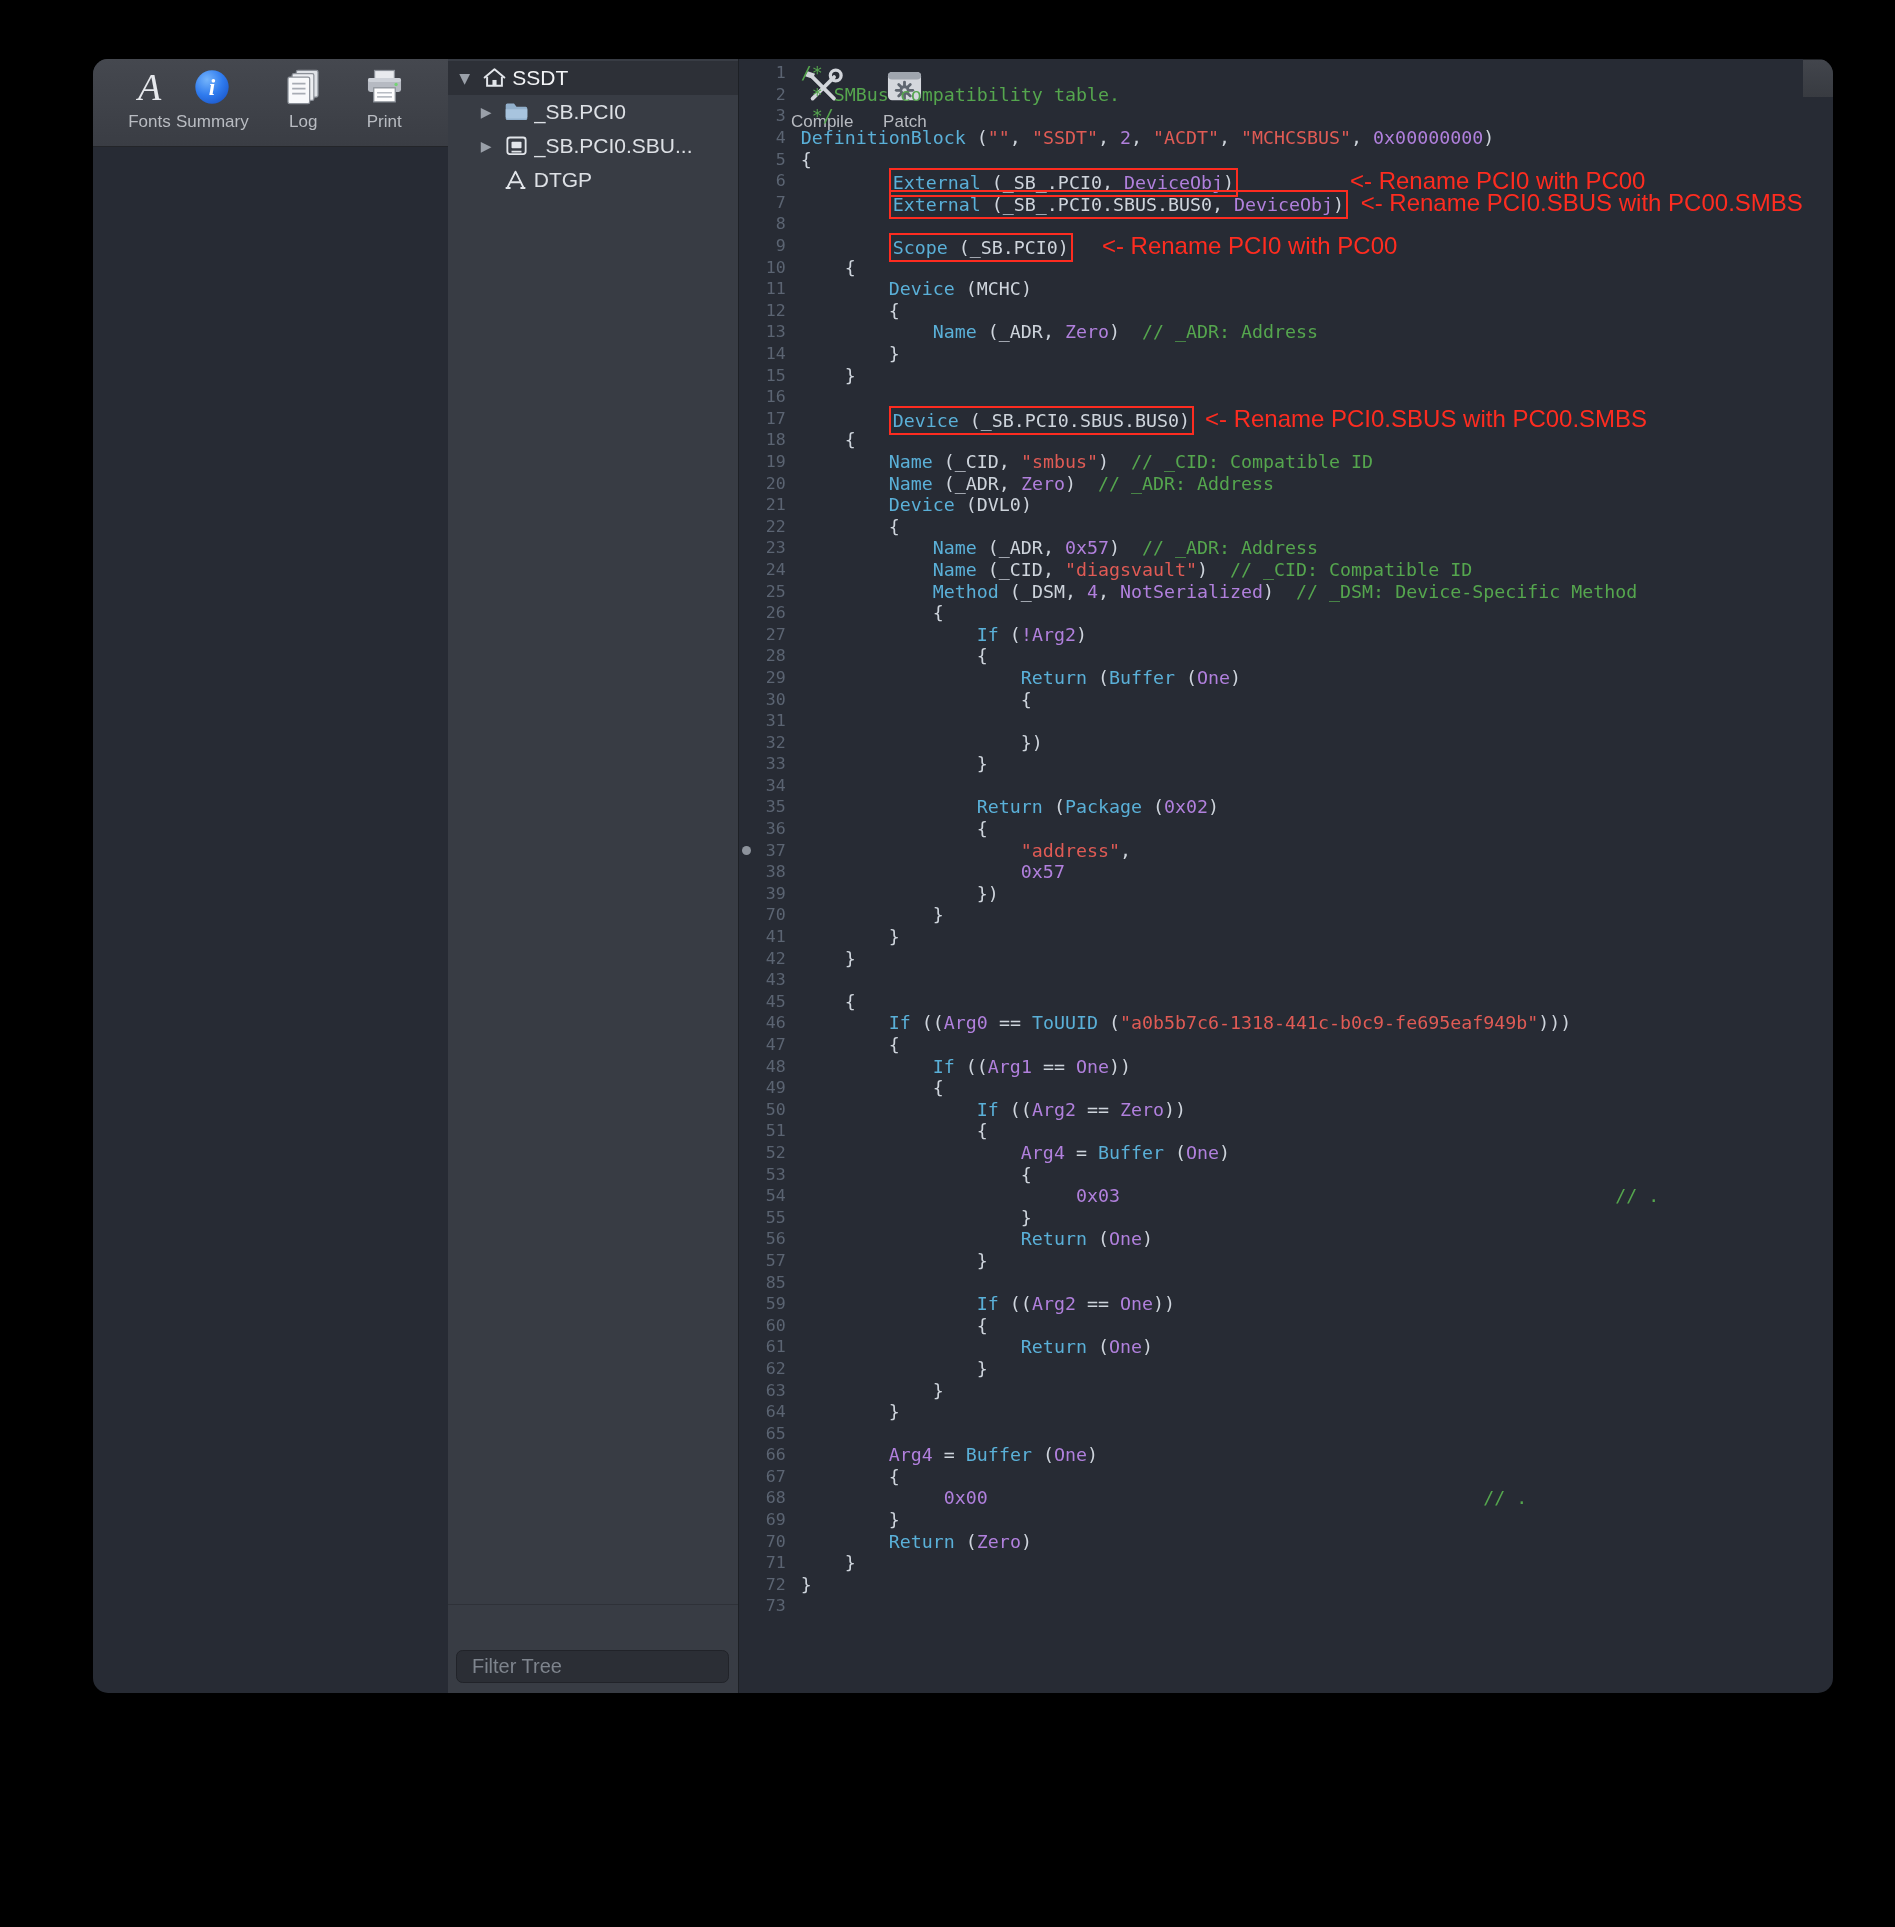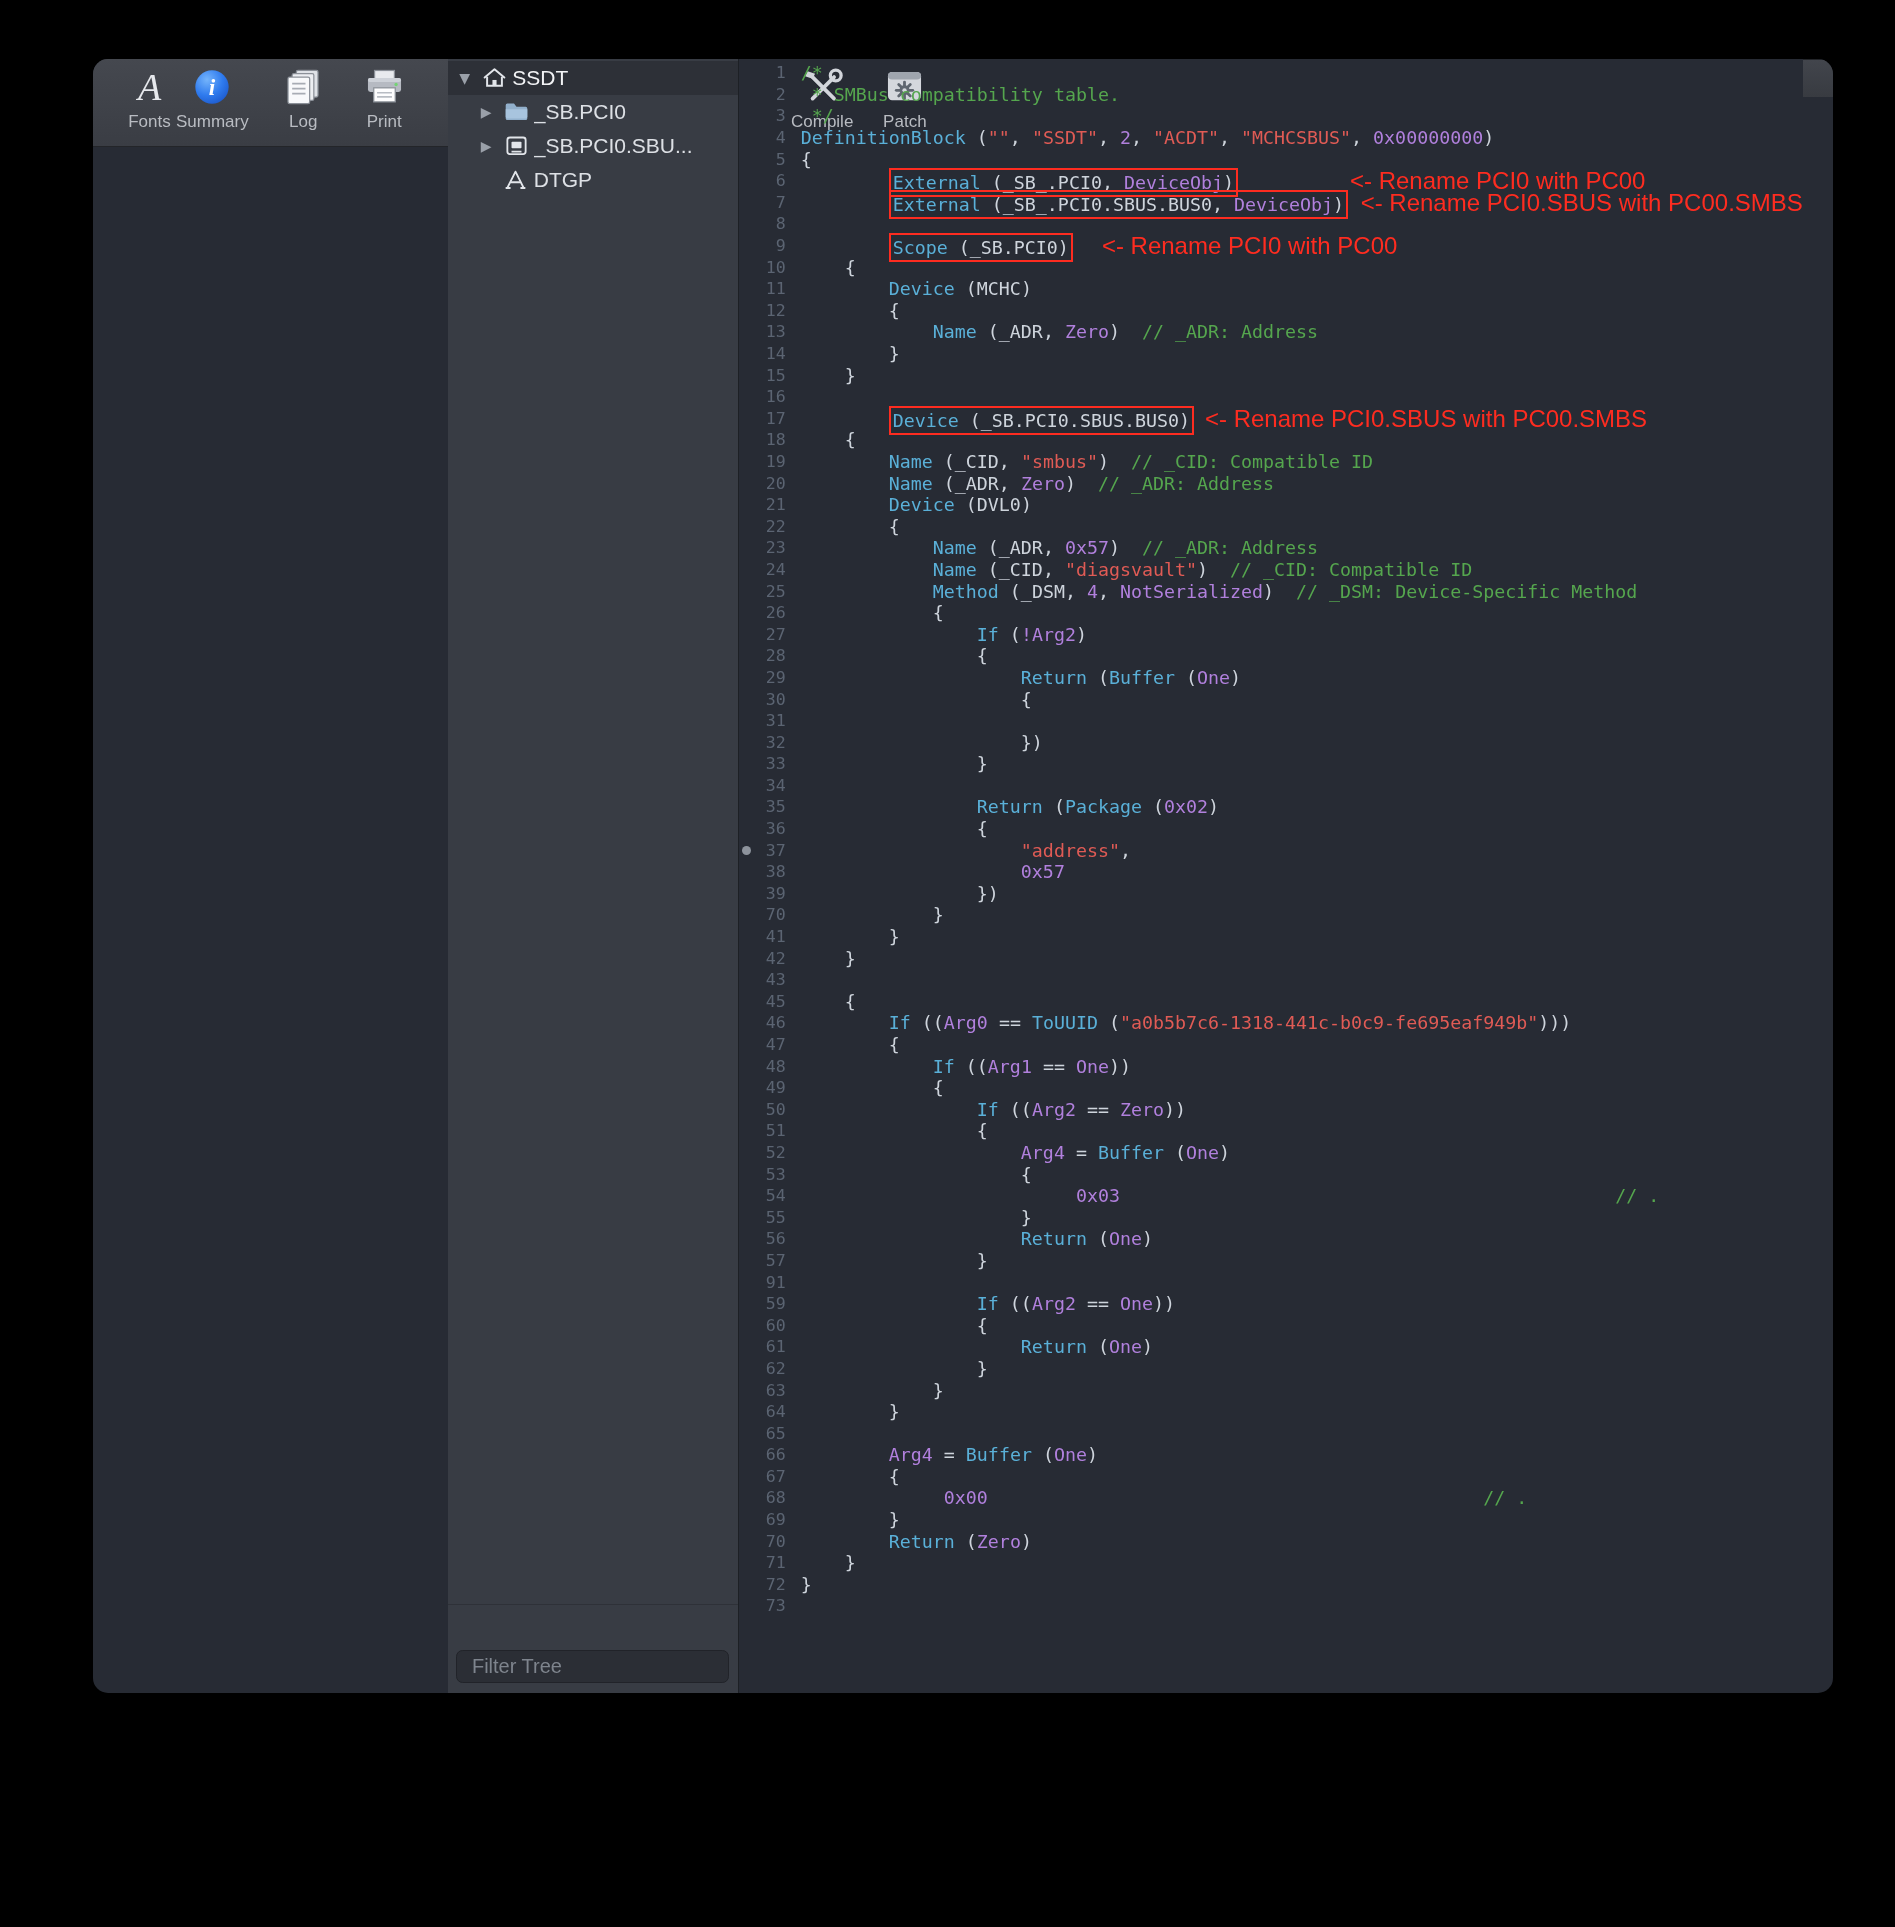--- a/index.html
+++ b/index.html
@@ -304,21 +304,21 @@
           <div class="code-line" data-line="48"><span class="ln">48</span><span class="code"><span class="tk-d">            </span><span class="tk-k">If</span><span class="tk-d"> ((</span><span class="tk-n">Arg1</span><span class="tk-d"> == </span><span class="tk-n">One</span><span class="tk-d">))</span></span></div>
           <div class="code-line" data-line="49"><span class="ln">49</span><span class="code"><span class="tk-d">            {</span></span></div>
           <div class="code-line" data-line="50"><span class="ln">50</span><span class="code"><span class="tk-d">                </span><span class="tk-k">If</span><span class="tk-d"> ((</span><span class="tk-n">Arg2</span><span class="tk-d"> == </span><span class="tk-n">Zero</span><span class="tk-d">))</span></span></div>
           <div class="code-line" data-line="51"><span class="ln">51</span><span class="code"><span class="tk-d">                {</span></span></div>
           <div class="code-line" data-line="52"><span class="ln">52</span><span class="code"><span class="tk-d">                    </span><span class="tk-n">Arg4</span><span class="tk-d"> = </span><span class="tk-k">Buffer</span><span class="tk-d"> (</span><span class="tk-n">One</span><span class="tk-d">)</span></span></div>
           <div class="code-line" data-line="53"><span class="ln">53</span><span class="code"><span class="tk-d">                    {</span></span></div>
           <div class="code-line" data-line="54"><span class="ln">54</span><span class="code"><span class="tk-d">                         </span><span class="tk-n">0x03</span><span class="tk-d">                                             </span><span class="tk-c">// .</span></span></div>
           <div class="code-line" data-line="55"><span class="ln">55</span><span class="code"><span class="tk-d">                    }</span></span></div>
           <div class="code-line" data-line="56"><span class="ln">56</span><span class="code"><span class="tk-d">                    </span><span class="tk-k">Return</span><span class="tk-d"> (</span><span class="tk-n">One</span><span class="tk-d">)</span></span></div>
           <div class="code-line" data-line="57"><span class="ln">57</span><span class="code"><span class="tk-d">                }</span></span></div>
-          <div class="code-line" data-line="58"><span class="ln">91</span><span class="code"></span></div>
+          <div class="code-line" data-line="58"><span class="ln">85</span><span class="code"></span></div>
           <div class="code-line" data-line="59"><span class="ln">59</span><span class="code"><span class="tk-d">                </span><span class="tk-k">If</span><span class="tk-d"> ((</span><span class="tk-n">Arg2</span><span class="tk-d"> == </span><span class="tk-n">One</span><span class="tk-d">))</span></span></div>
           <div class="code-line" data-line="60"><span class="ln">60</span><span class="code"><span class="tk-d">                {</span></span></div>
           <div class="code-line" data-line="61"><span class="ln">61</span><span class="code"><span class="tk-d">                    </span><span class="tk-k">Return</span><span class="tk-d"> (</span><span class="tk-n">One</span><span class="tk-d">)</span></span></div>
           <div class="code-line" data-line="62"><span class="ln">62</span><span class="code"><span class="tk-d">                }</span></span></div>
           <div class="code-line" data-line="63"><span class="ln">63</span><span class="code"><span class="tk-d">            }</span></span></div>
           <div class="code-line" data-line="64"><span class="ln">64</span><span class="code"><span class="tk-d">        }</span></span></div>
           <div class="code-line" data-line="65"><span class="ln">65</span><span class="code"></span></div>
           <div class="code-line" data-line="66"><span class="ln">66</span><span class="code"><span class="tk-d">        </span><span class="tk-n">Arg4</span><span class="tk-d"> = </span><span class="tk-k">Buffer</span><span class="tk-d"> (</span><span class="tk-n">One</span><span class="tk-d">)</span></span></div>
           <div class="code-line" data-line="67"><span class="ln">67</span><span class="code"><span class="tk-d">        {</span></span></div>
           <div class="code-line" data-line="68"><span class="ln">68</span><span class="code"><span class="tk-d">             </span><span class="tk-n">0x00</span><span class="tk-d">                                             </span><span class="tk-c">// .</span></span></div>

